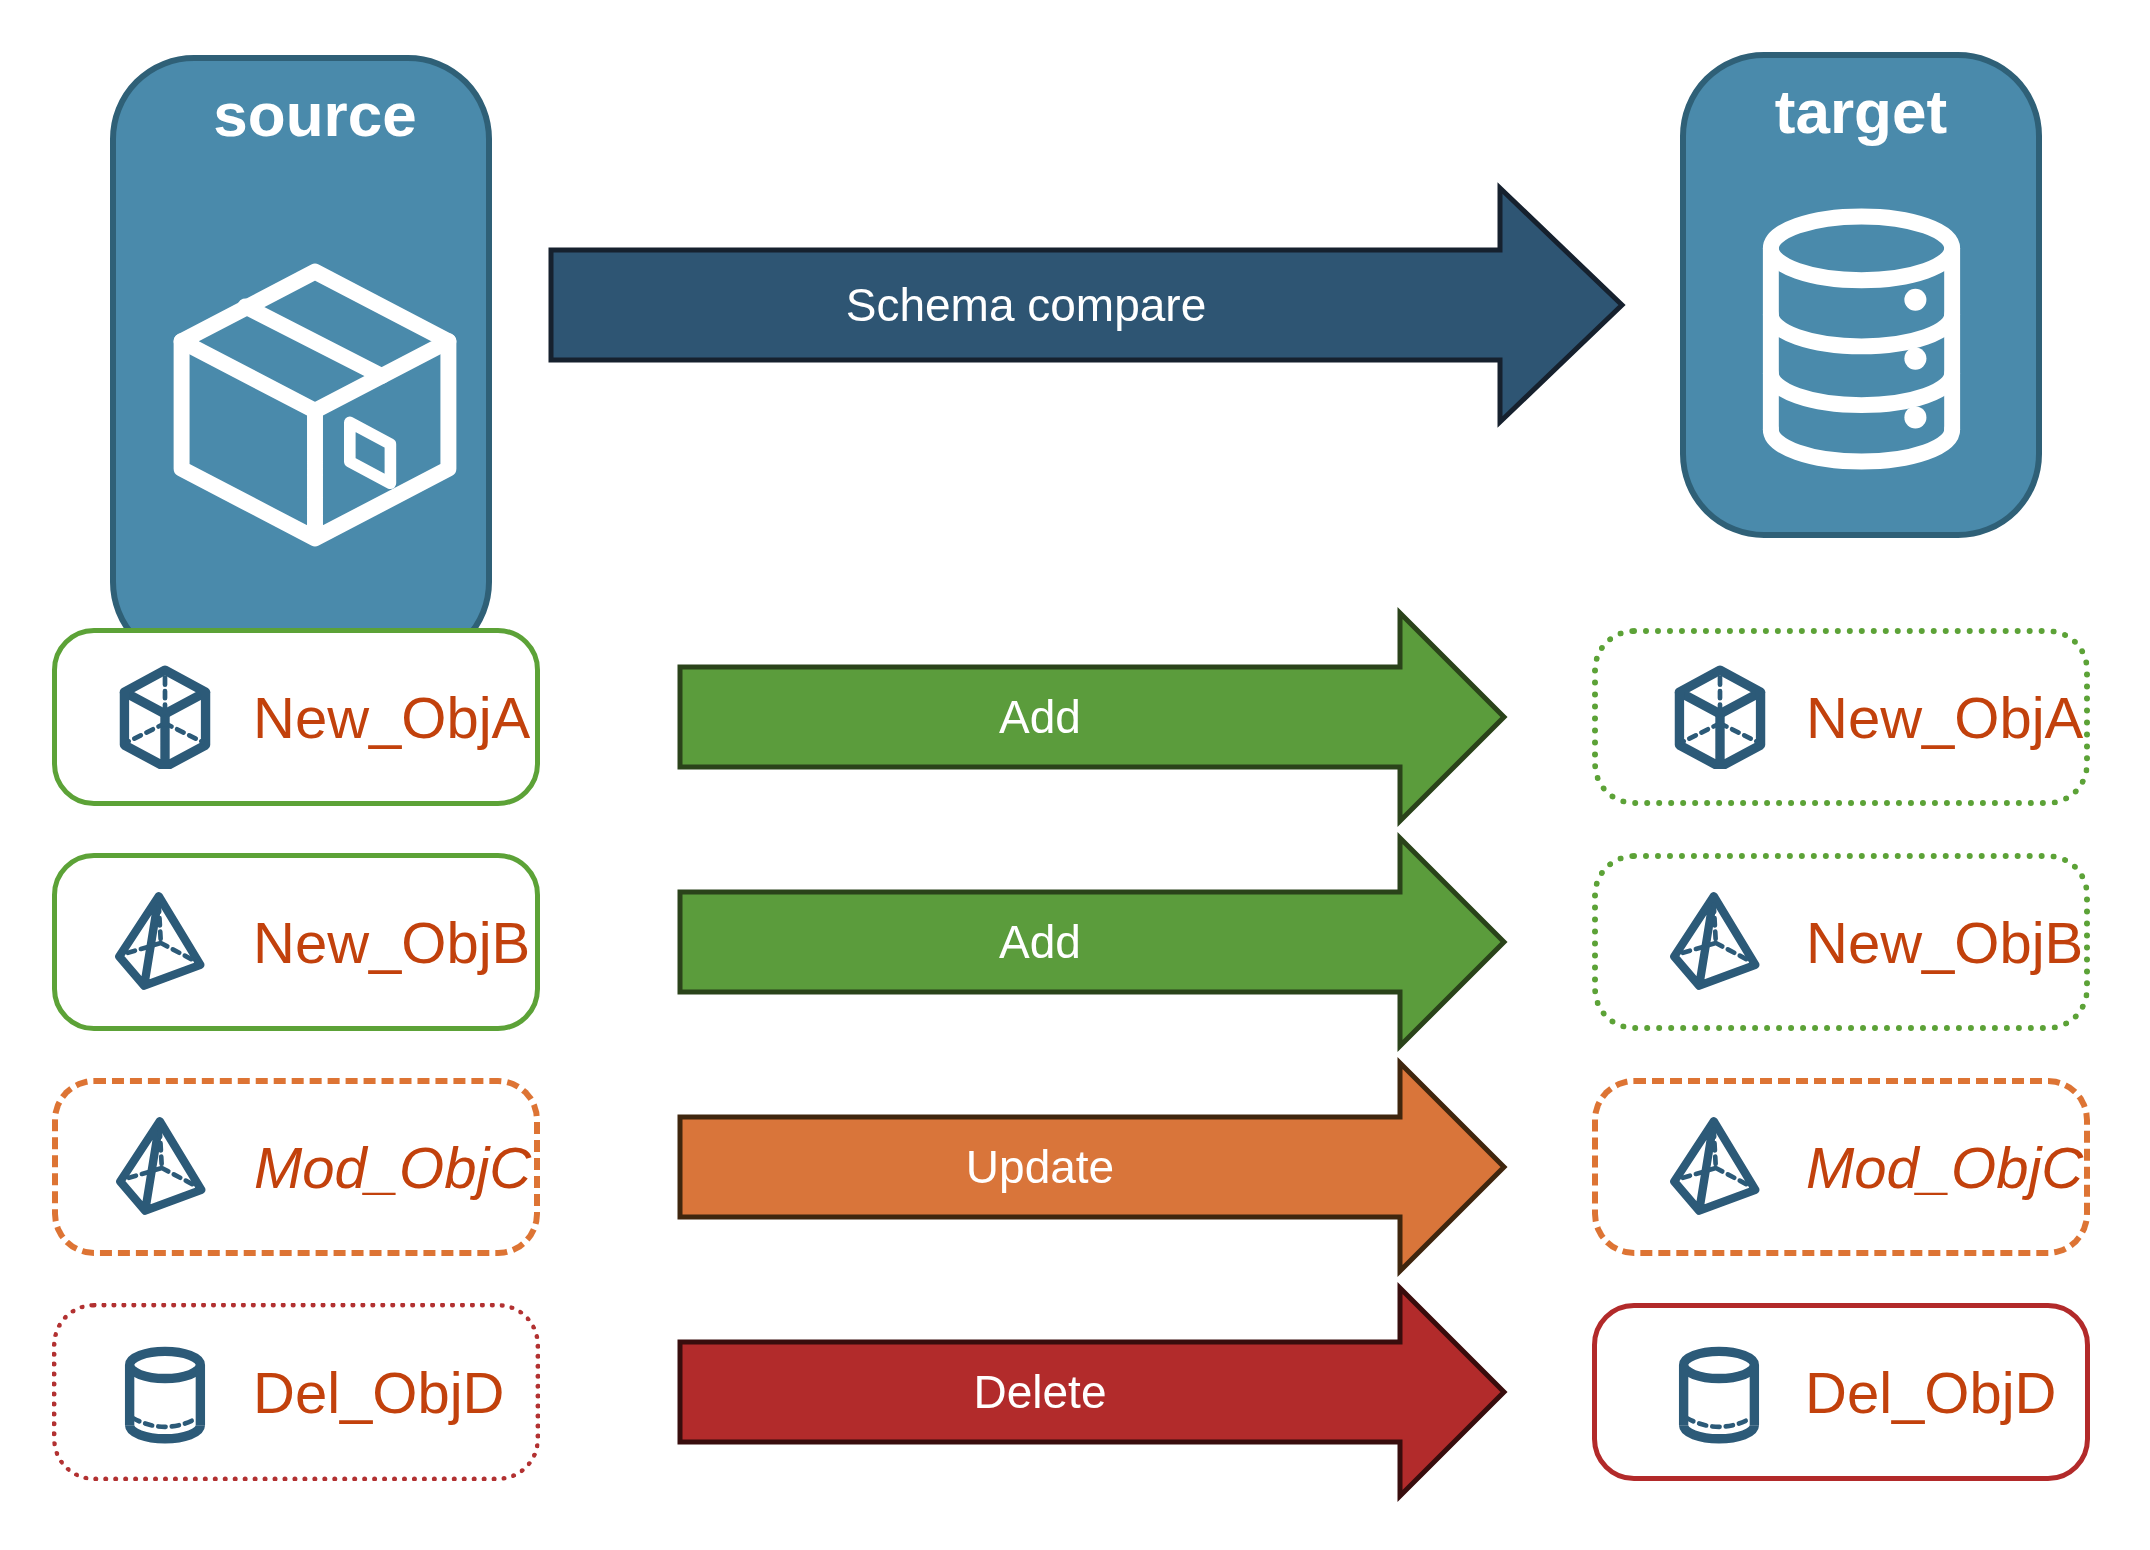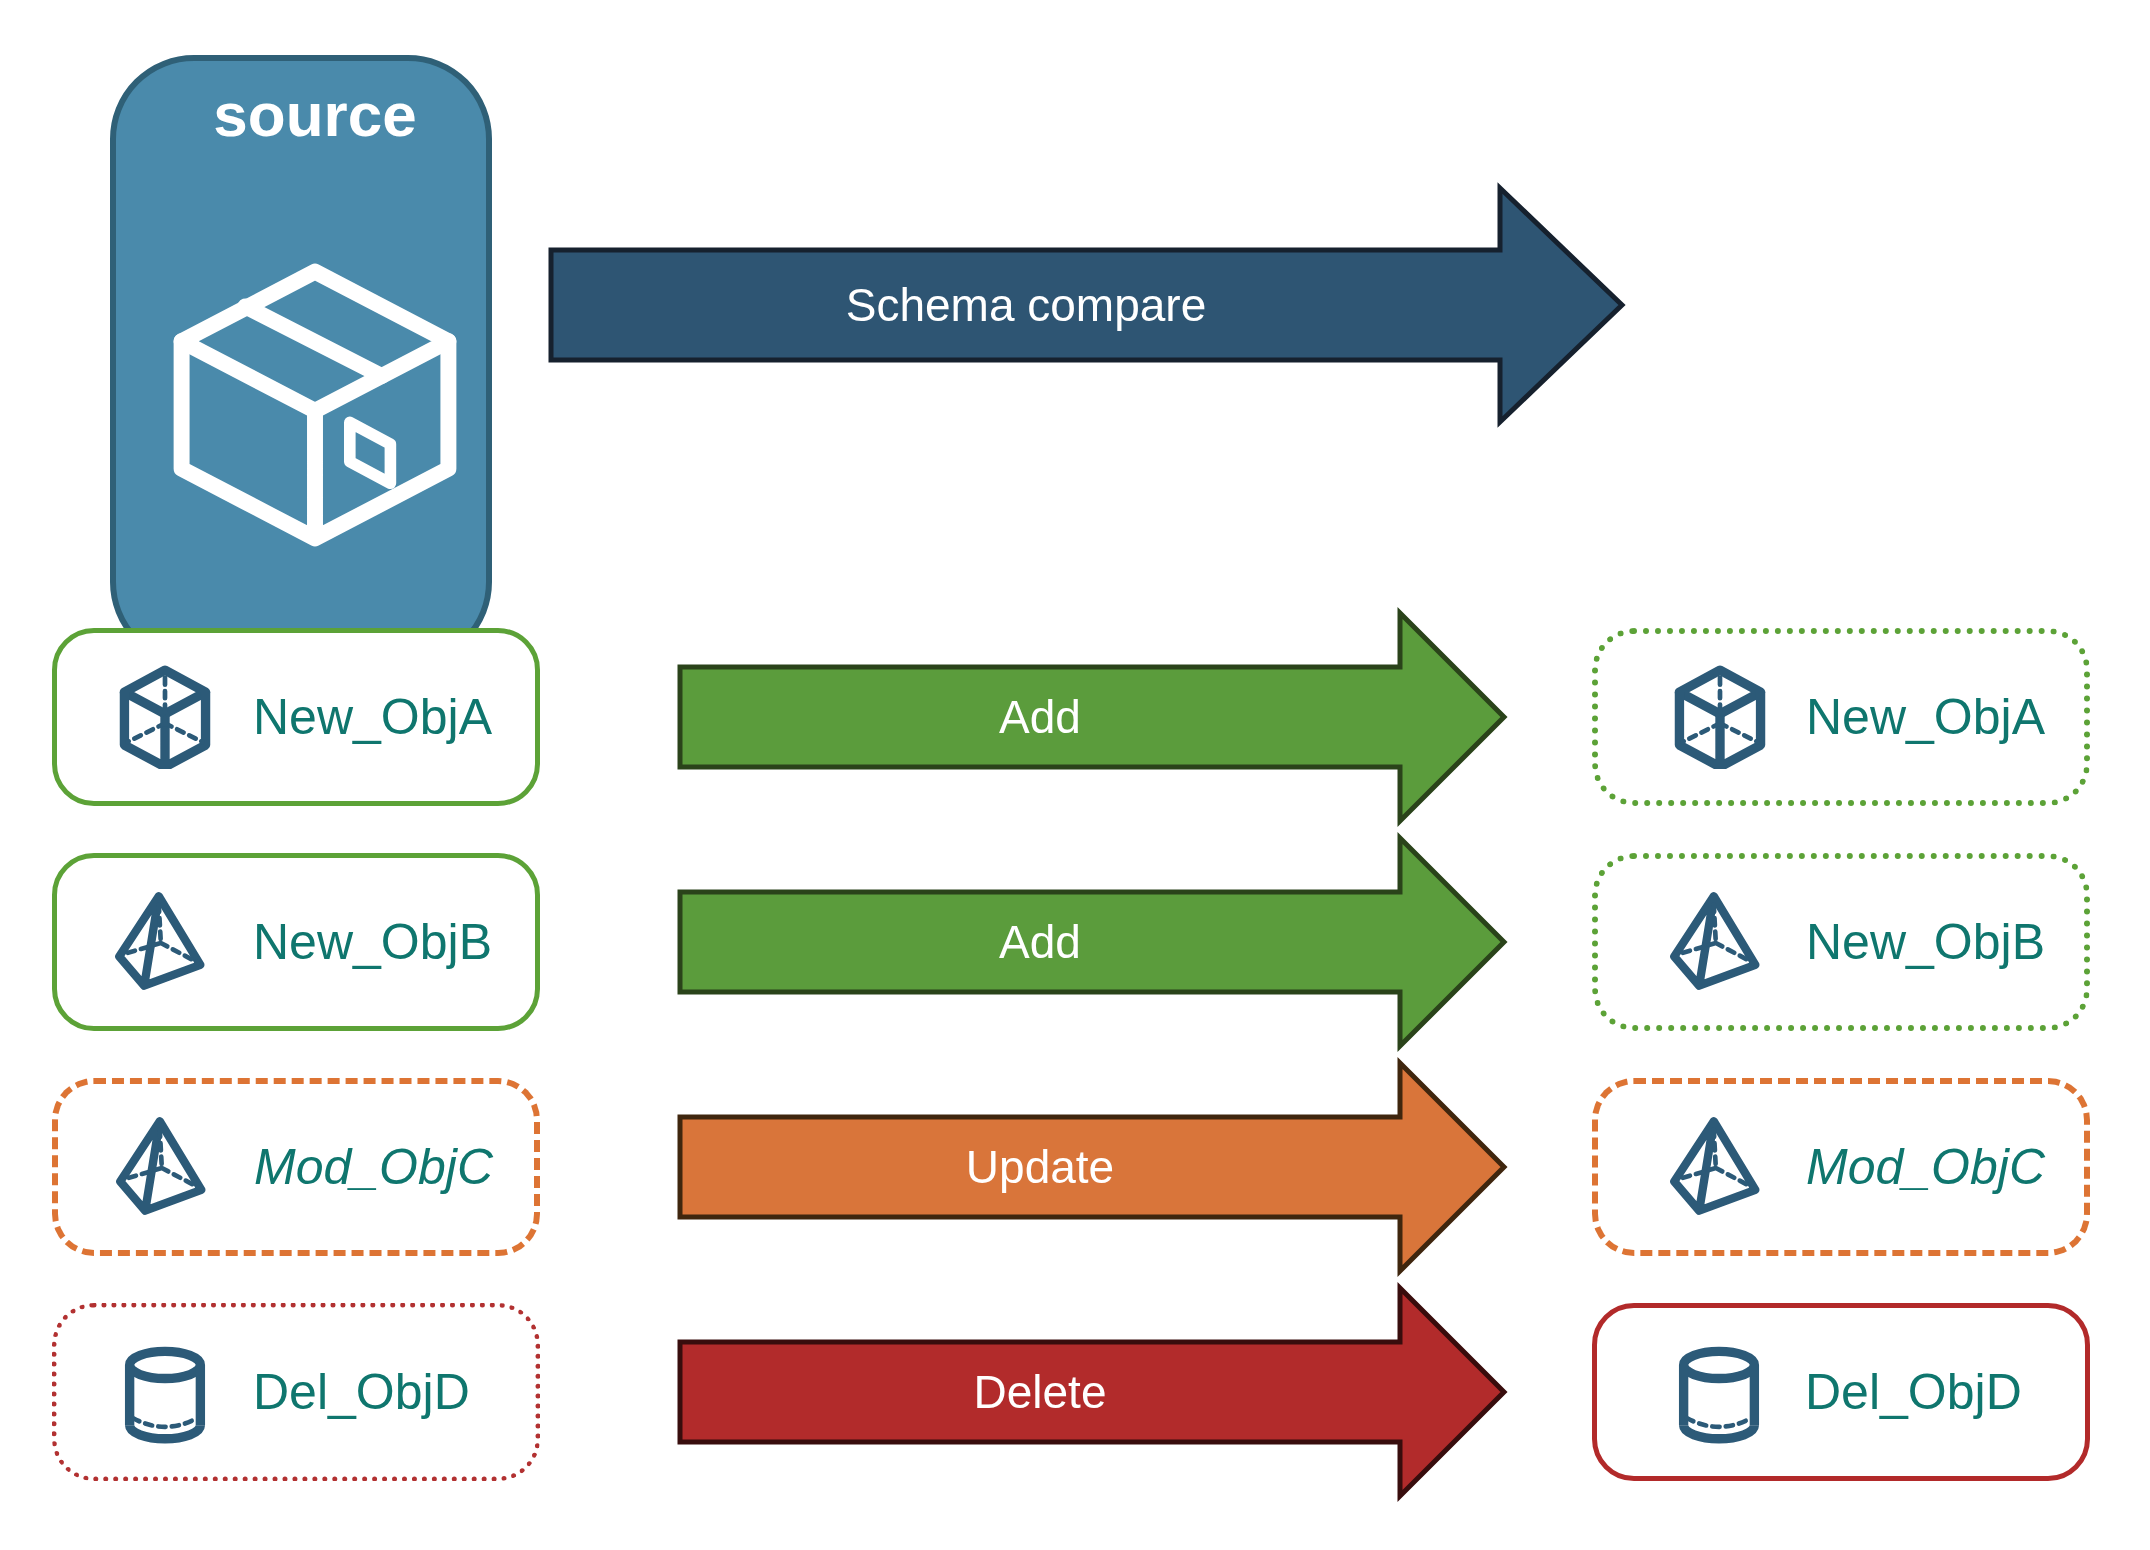--- a/index.html
+++ b/index.html
@@ -24,21 +24,21 @@
     position:absolute;background:#ffffff;border-radius:42px;box-sizing:border-box;
     display:flex;align-items:center;
   }
   .obj-box.left{left:52px;width:488px;height:178px;padding-left:56px;gap:36px;}
   .obj-box.right{left:1592px;width:498px;height:178px;padding-left:70px;gap:34px;}
   .b-green-solid{border:5px solid #5ca237;}
   .b-green-dotted{border:6px dotted #5ca237;}
   .b-orange-dashed{border:6px dashed #dd7434;font-style:italic;}
   .b-red-dotted{border:5px dotted #b23131;}
   .b-red-solid{border:5px solid #b22a2a;}
-  .obj-label{font-size:50px;color:#0f766e;white-space:nowrap;}
+  .obj-label{font-size:58px;color:#c2410c;white-space:nowrap;}
   .obj-icon{width:104px;height:104px;flex:0 0 auto;}
 
   
   .arrow-svg{position:absolute;overflow:visible;}
   .arr-main polygon{fill:#2e5573;stroke:#16212e;stroke-width:5;}
   .arr-green polygon{fill:#5b9c3c;stroke:#2a431a;stroke-width:5;}
   .arr-orange polygon{fill:#d9753a;stroke:#3f260e;stroke-width:5;}
   .arr-red polygon{fill:#b22b2b;stroke:#380d0d;stroke-width:5;}
   .arr-label{
     fill:#ffffff;font-family:"Liberation Sans",sans-serif;font-size:46px;
@@ -61,20 +61,35 @@
     <div class="panel-iconwrap">
       <svg width="290" height="300" viewBox="0 0 100 100" aria-hidden="true">
         <polygon class="wglyph" points="50,4 96,28 50,52 4,28"></polygon>
         <path class="wglyph" d="M4,28 V72 L50,96 L96,72 V28 M50,52 V96"></path>
         <path class="wglyph" d="M26,16 L73,40"></path>
         <polygon class="wglyph" style="stroke-width:4" points="62,56 76,63.5 76,77 62,69.5"></polygon>
       </svg>
     </div>
   </div>
 
+  <div class="panel" id="target-panel">
+    <div class="panel-title">target</div>
+    <div class="panel-iconwrap">
+      <svg width="245" height="290" viewBox="0 0 100 110" aria-hidden="true">
+        <ellipse class="wglyph" style="stroke-width:6.5" cx="50" cy="18" rx="37" ry="13"></ellipse>
+        <path class="wglyph" style="stroke-width:6.5" d="M13,18 V92 M87,18 V92"></path>
+        <path class="wglyph" style="stroke-width:6.5" d="M13,92 A37,13 0 0 0 87,92"></path>
+        <path class="wglyph" style="stroke-width:6.5" d="M13,45 A37,13 0 0 0 87,45"></path>
+        <path class="wglyph" style="stroke-width:6.5" d="M13,69 A37,13 0 0 0 87,69"></path>
+        <circle class="wdot" cx="72" cy="39" r="4.5"></circle>
+        <circle class="wdot" cx="72" cy="63" r="4.5"></circle>
+        <circle class="wdot" cx="72" cy="87" r="4.5"></circle>
+      </svg>
+    </div>
+  </div>
 
   <svg class="arrow-svg arr-main" style="left:548px;top:186px;" width="1080" height="240">
     <polygon points="3,64 952,64 952,2 1074,119 952,236 952,174 3,174"></polygon>
     <text class="arr-label" x="478" y="119">Schema compare</text>
   </svg>
 
   <div class="obj-box left b-green-solid" style="top:628px;">
     <svg class="obj-icon" viewBox="0 0 100 100">
       <polygon class="glyph-solid" points="50,5 89,26 50,47 11,26"></polygon>
       <path class="glyph-solid" d="M11,26 L11,77 L50,98 L89,77 L89,26 M50,47 L50,98"></path>

